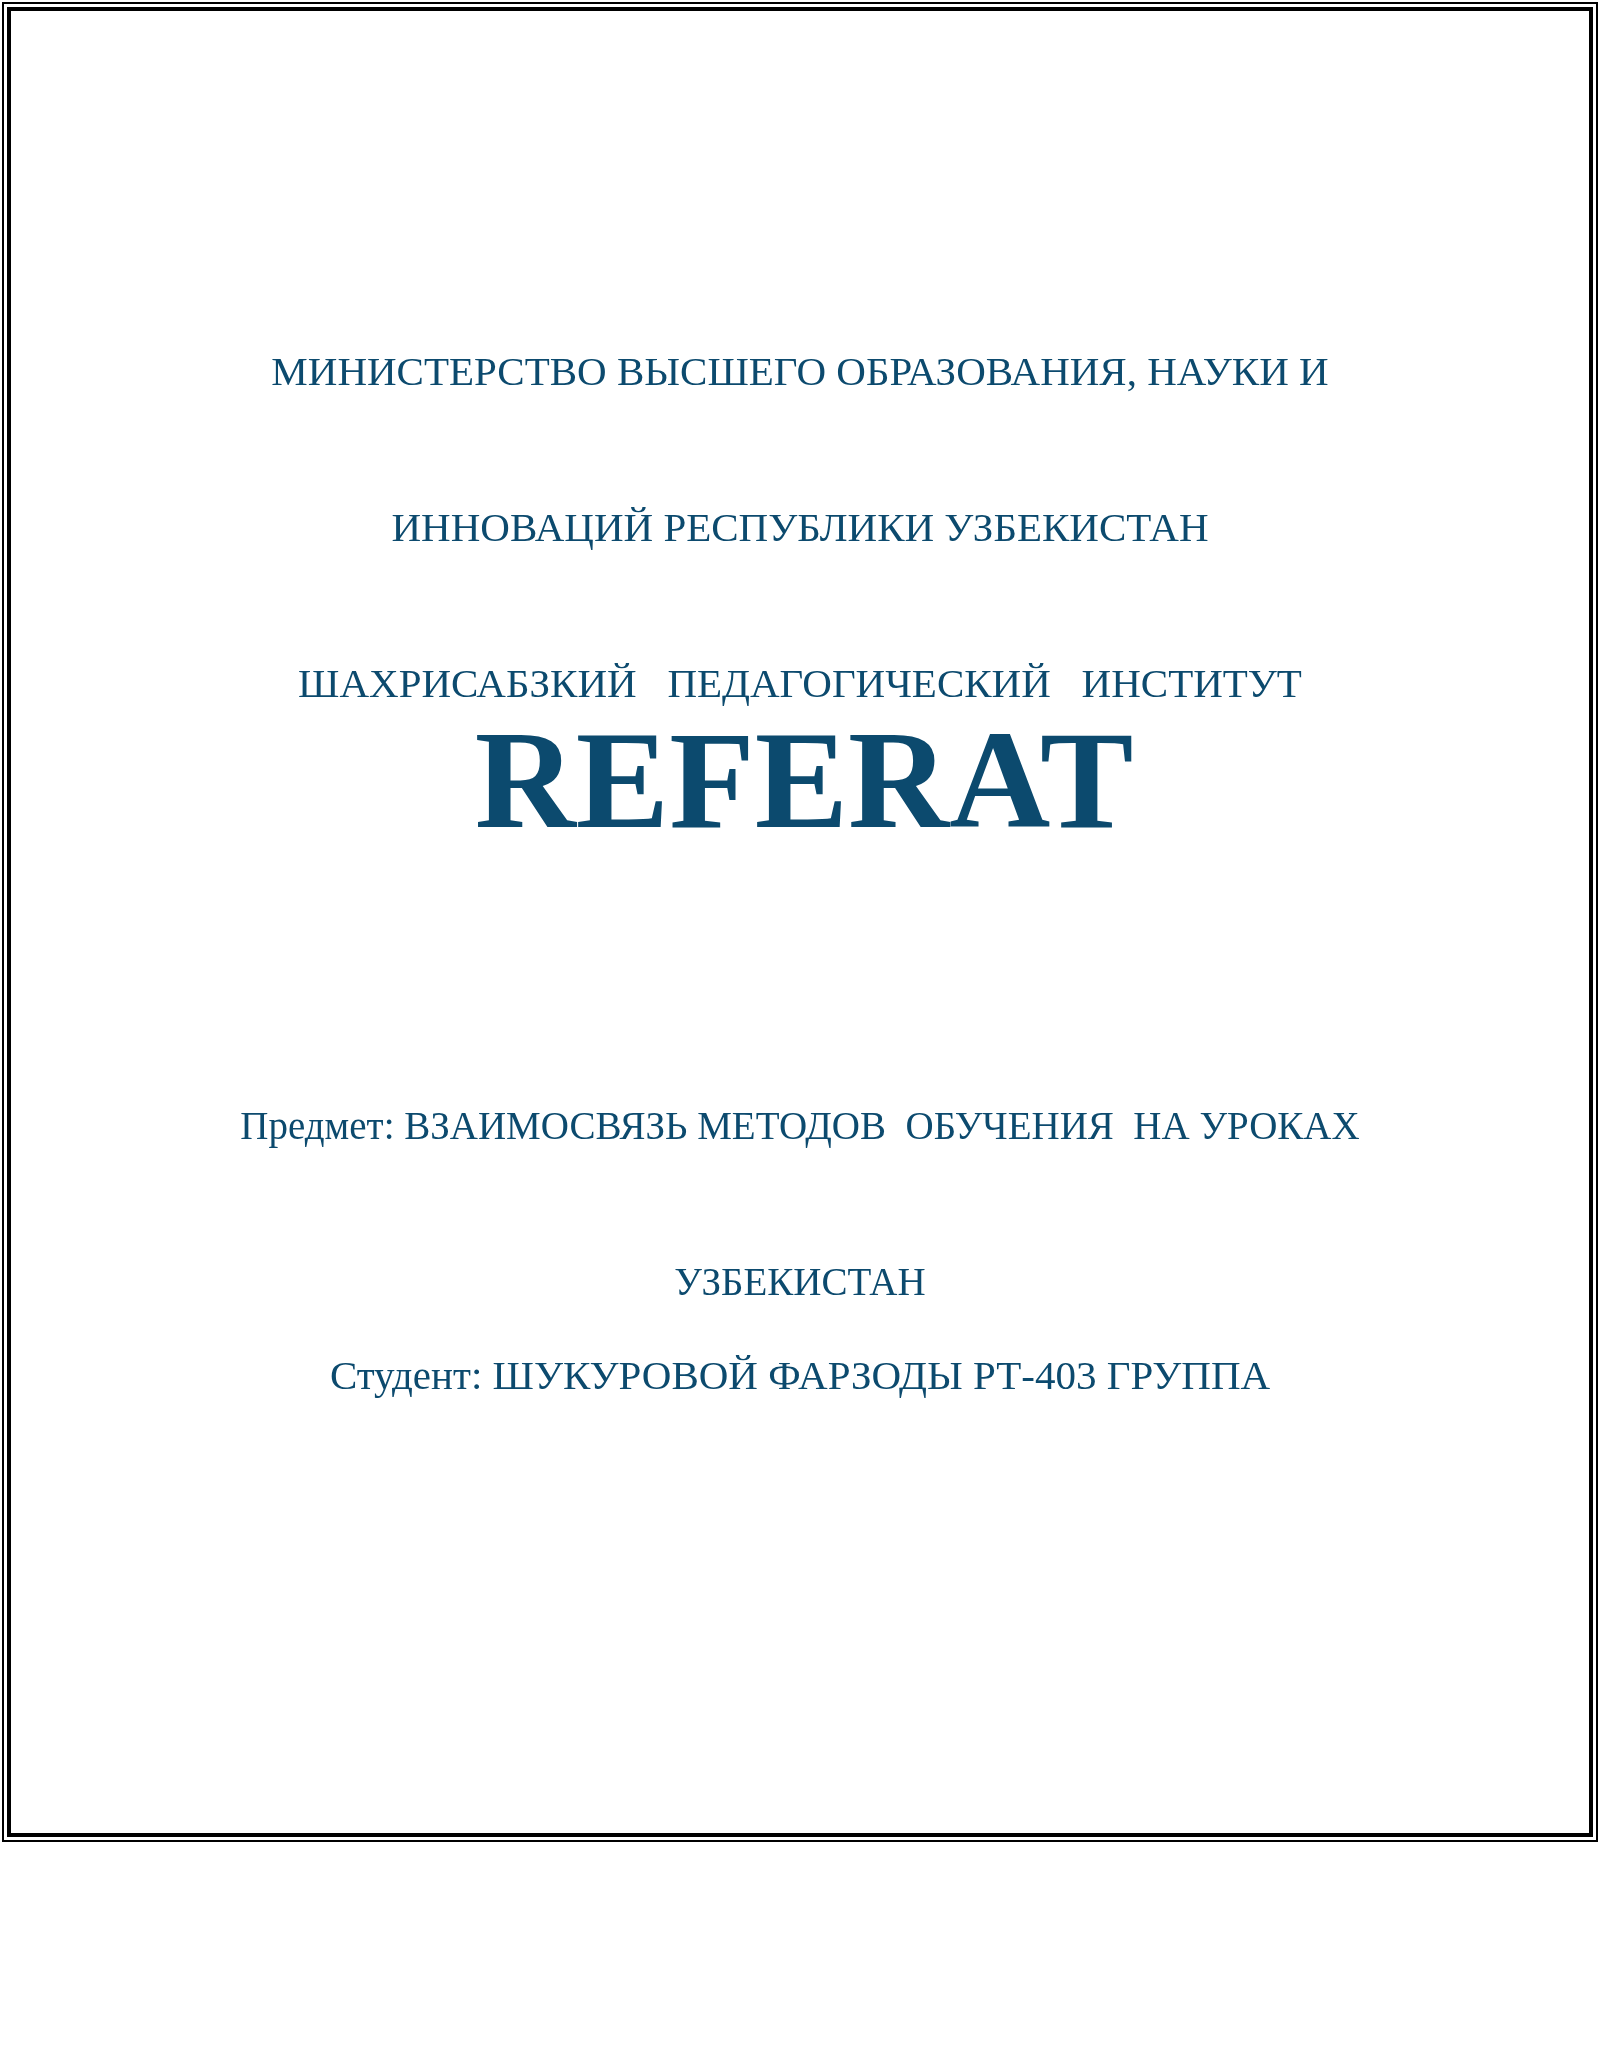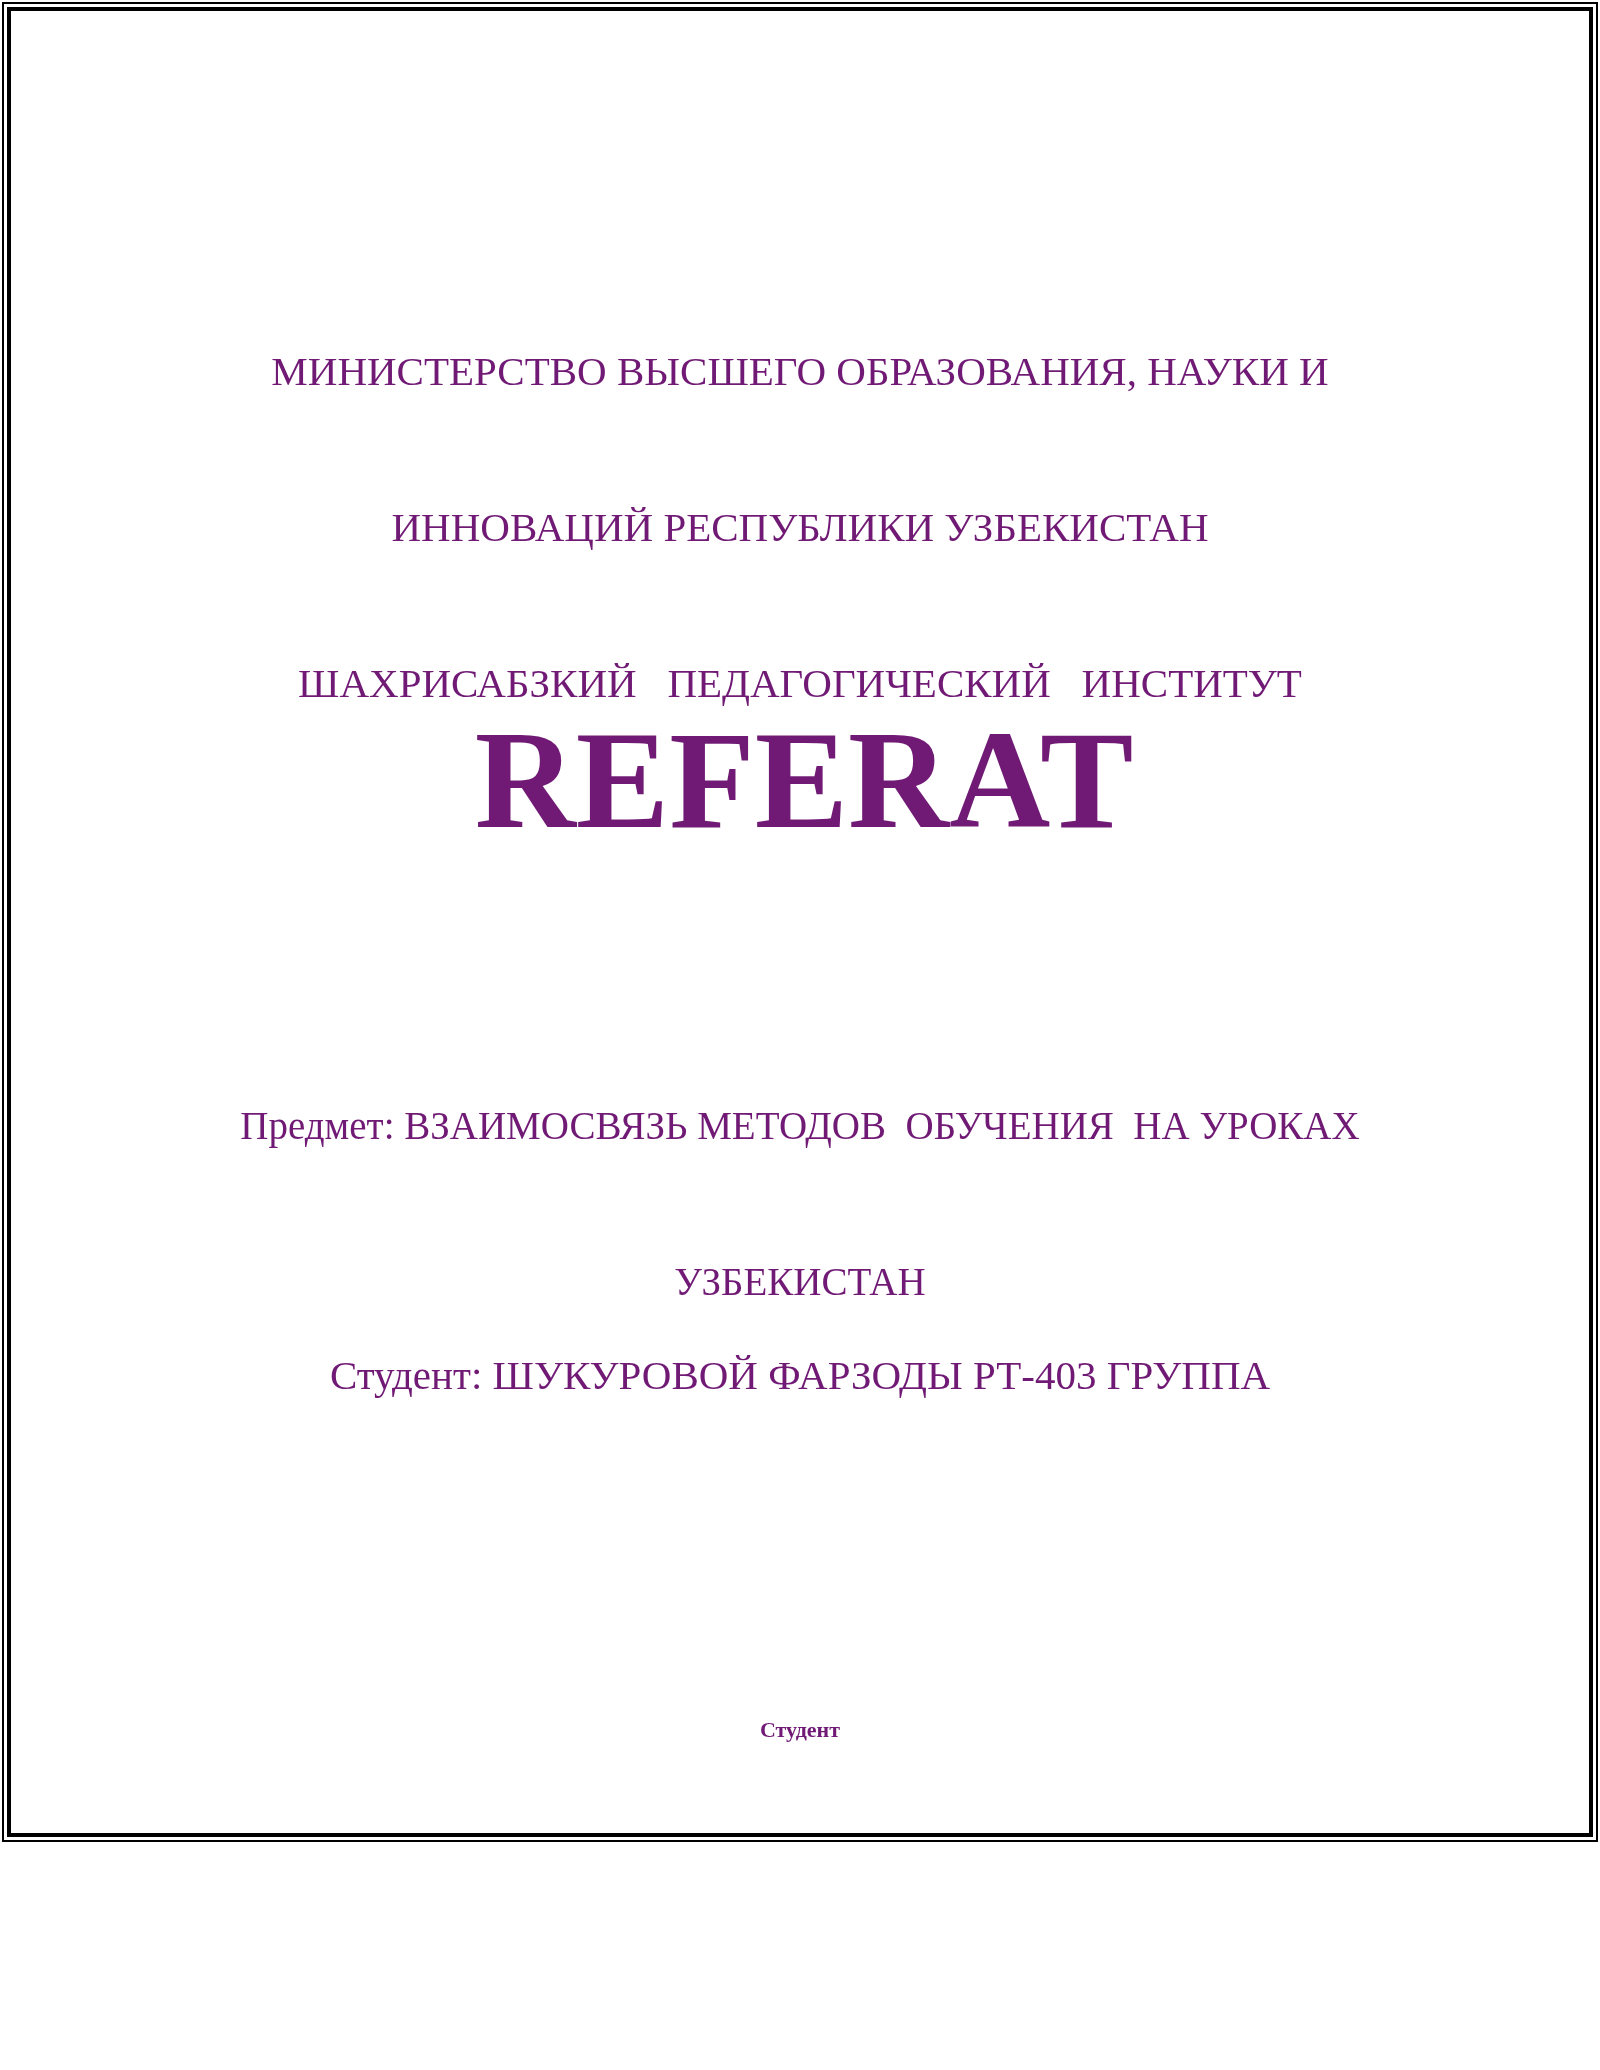--- a/index.html
+++ b/index.html
@@ -5,21 +5,21 @@
   html, body {
     margin: 0;
     padding: 0;
     background: #ffffff;
   }
   .page {
     position: relative;
     width: 1600px;
     height: 1844px;
     background: #ffffff;
-    color: #701a75;
+    color: #0c4a6e;
     font-family: "Liberation Serif", "DejaVu Serif", serif;
     overflow: hidden;
   }
   .border-outer {
     position: absolute;
     top: 2px; left: 2px; right: 2px; bottom: 2px;
     border: 2px solid #000000;
     pointer-events: none;
   }
   .border-inner {
@@ -97,15 +97,14 @@
 
   <h1 class="doc-title">REFERAT</h1>
 
   <div class="subject-block">
     <div>Предмет: ВЗАИМОСВЯЗЬ МЕТОДОВ  ОБУЧЕНИЯ  НА УРОКАХ</div>
     <div>УЗБЕКИСТАН</div>
   </div>
 
   <div class="student-line">Студент: ШУКУРОВОЙ ФАРЗОДЫ РТ-403 ГРУППА</div>
 
-  <div class="footer-label">Студент</div>
 
 </div>
 
 </body></html>

